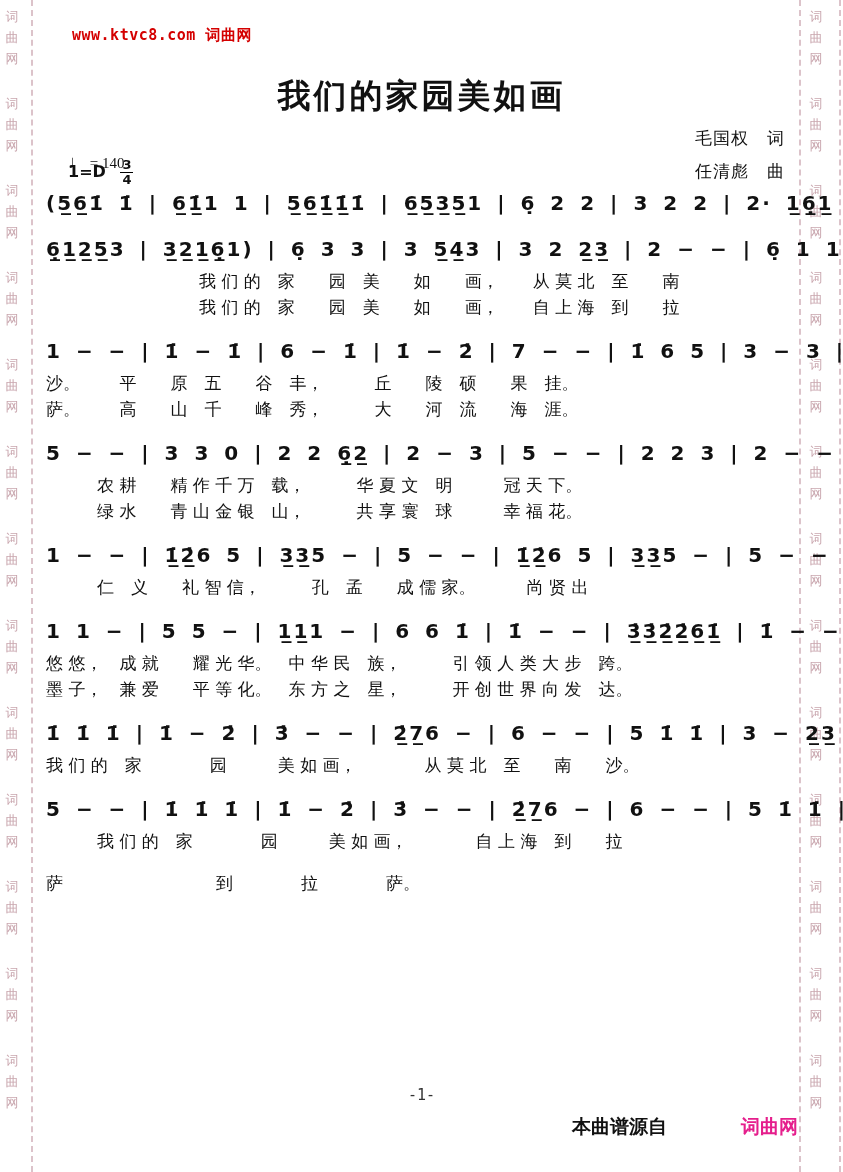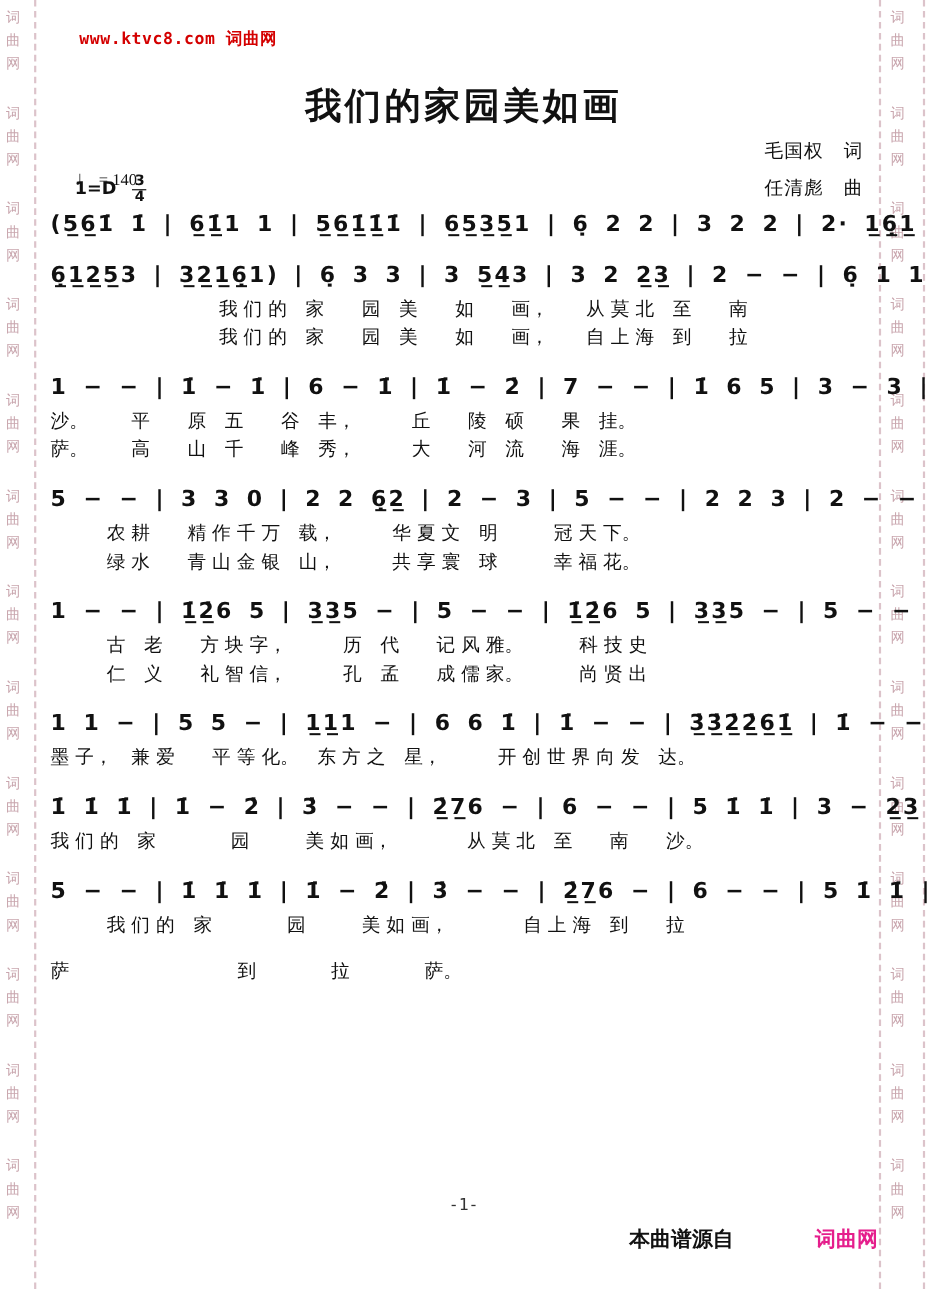--- a/index.html
+++ b/index.html
@@ -223,25 +223,25 @@
         <div class="lyric">沙。　　 平　　原　五　　谷　丰，　　　丘　　陵　硕　　果　挂。</div>
         <div class="lyric">萨。　　 高　　山　千　　峰　秀，　　　大　　河　流　　海　涯。</div>
       </div>
       <div class="system">
         <div class="notes">5 − − | 3 3 0 | 2 2 6̣̲2̲ | 2 − 3 | 5 − − | 2 2 3 | 2 − − | 6̣̲1̲1 − |</div>
         <div class="lyric">　　　农 耕　　精 作 千 万　载，　　　华 夏 文　明　　　冠 天 下。</div>
         <div class="lyric">　　　绿 水　　青 山 金 银　山，　　　共 享 寰　球　　　幸 福 花。</div>
       </div>
       <div class="system">
         <div class="notes">1 − − | 1̲̇2̲̇6 5 | 3̲3̲5 − | 5 − − | 1̲̇2̲̇6 5 | 3̲3̲5 − | 5 − − | 6̲5̲5 − |</div>
-        <div class="lyric">　　　古　老　　方 块 字，　　　历　代　　记 风 雅。　　　科 技 史</div>
         <div class="lyric">　　　仁　义　　礼 智 信，　　　孔　孟　　成 儒 家。　　　尚 贤 出</div>
       </div>
       <div class="system">
         <div class="notes">1 1 − | 5 5 − | 1̲1̲1 − | 6 6 1̇ | 1̇ − − | 3̲̇3̲̇2̲̇2̲̇6̲1̲̇ | 1̇ − − | 1̇ − − :‖</div>
+        <div class="lyric">悠 悠，　成 就　　耀 光 华。　中 华 民　族，　　　引 领 人 类 大 步　跨。</div>
         <div class="lyric">墨 子，　兼 爱　　平 等 化。　东 方 之　星，　　　开 创 世 界 向 发　达。</div>
       </div>
       <div class="system">
         <div class="notes">1̇ 1̇ 1̇ | 1̇ − 2̇ | 3̇ − − | 2̲̇7̲6 − | 6 − − | 5 1̇ 1̇ | 3 − 2̲3̲ | 5 − − |</div>
         <div class="lyric">我 们 的　家　　　　园　　　美 如 画，　　　　从 莫 北　至　　南　　沙。</div>
       </div>
       <div class="system">
         <div class="notes">5 − − | 1̇ 1̇ 1̇ | 1̇ − 2̇ | 3̇ − − | 2̲̇7̲6 − | 6 − − | 5 1̇ 1̇ | 3 − 2̲1̲ |</div>
         <div class="lyric">　　　我 们 的　家　　　　园　　　美 如 画，　　　　自 上 海　到　　拉</div>
       </div>

